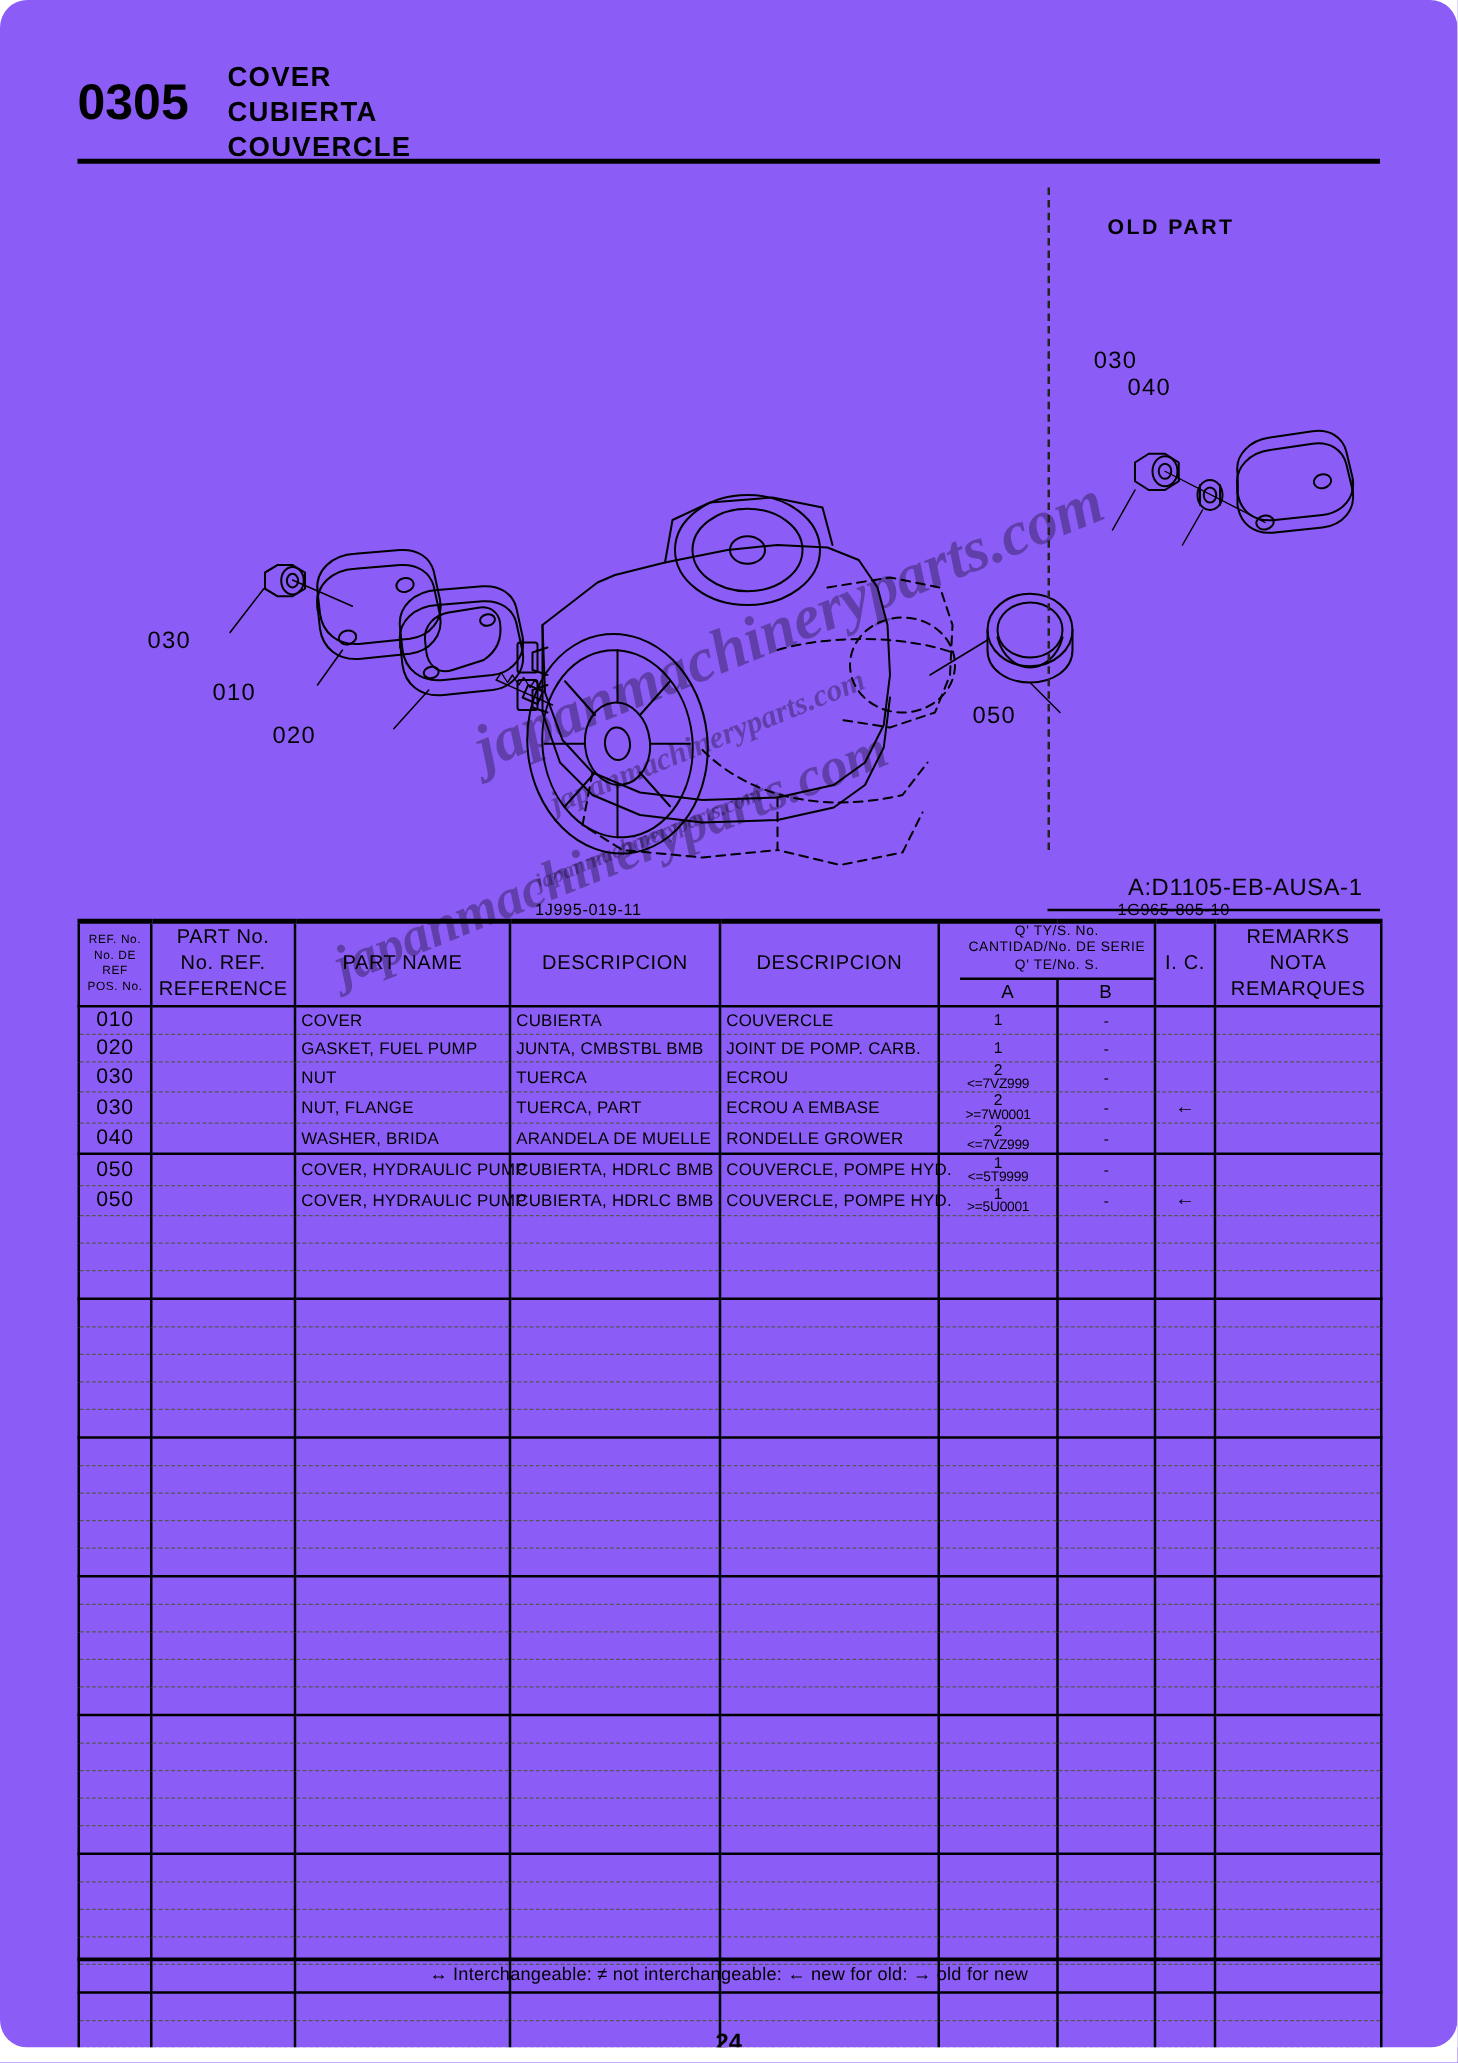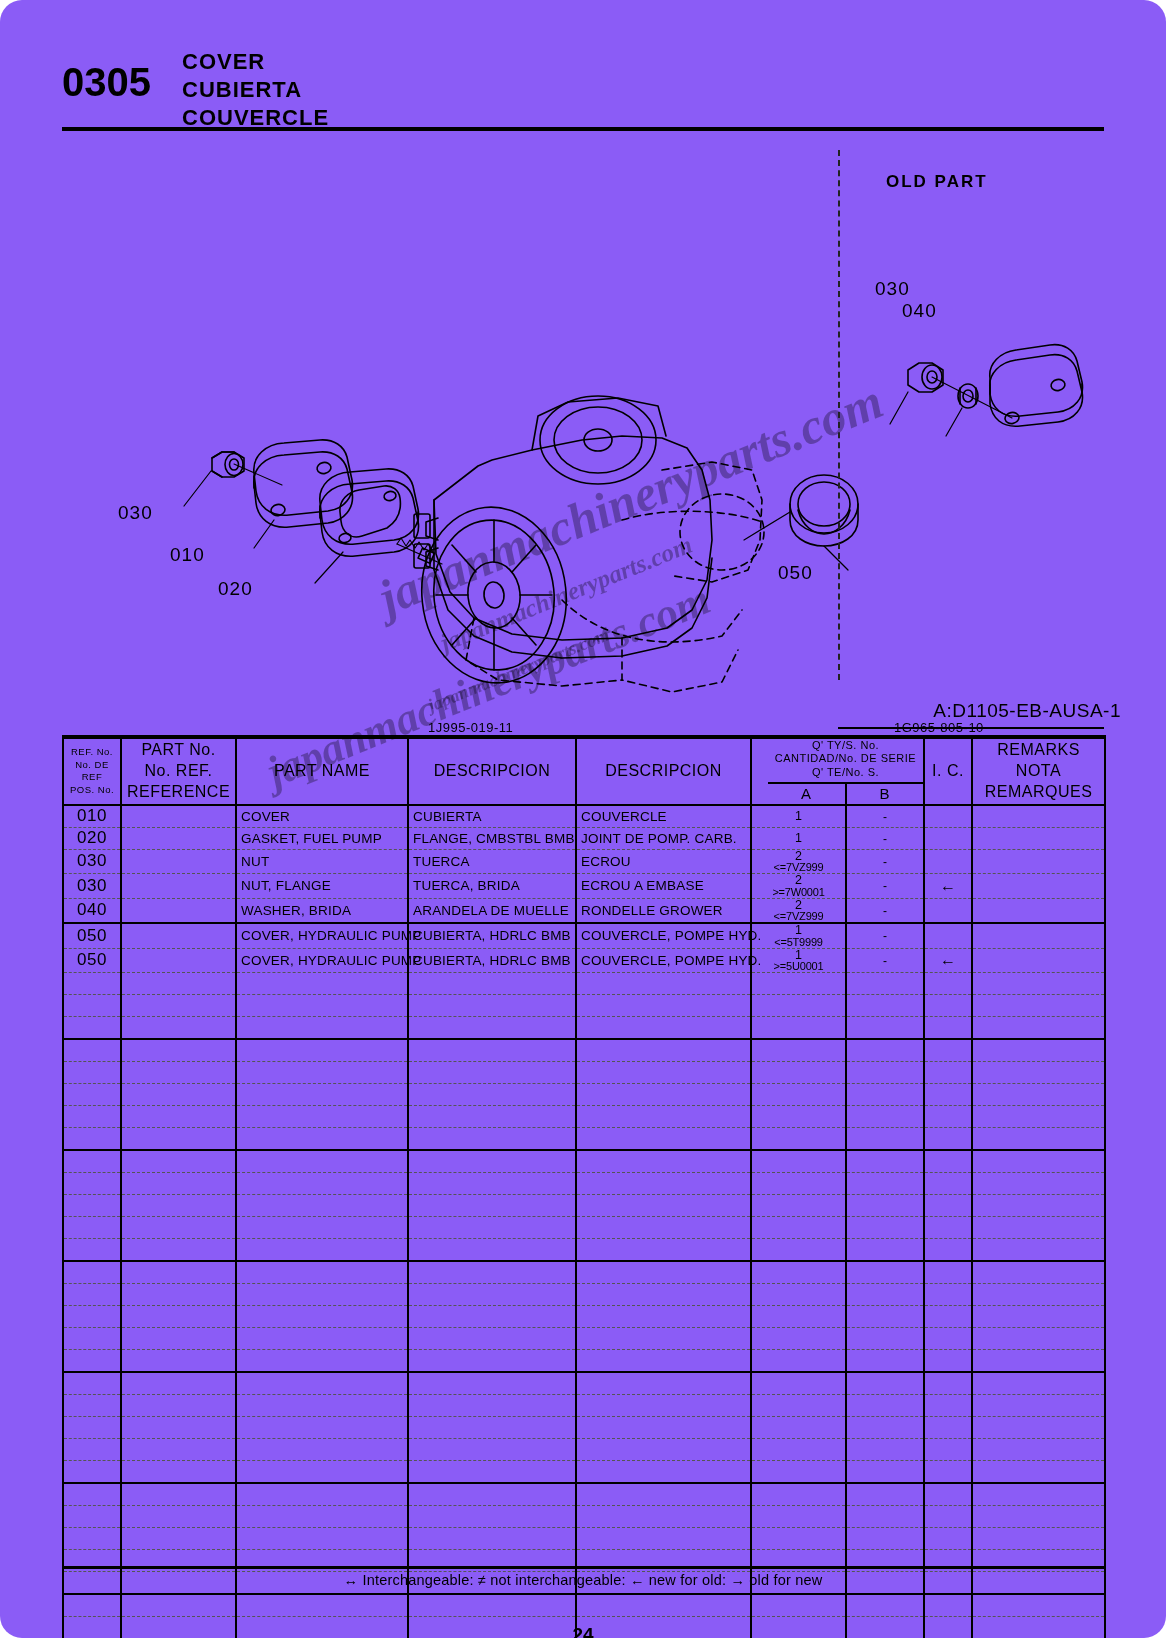--- a/index.html
+++ b/index.html
@@ -100,21 +100,21 @@
   .wm1 { left: 300px; top: 330px; font-size: 50px; transform: rotate(-22deg); }
   .wm2 { left: 190px; top: 520px; font-size: 44px; transform: rotate(-22deg); }
   .wm3 { left: 370px; top: 440px; font-size: 25px; transform: rotate(-22deg); }
   .wm4 { left: 360px; top: 520px; font-size: 18px; transform: rotate(-22deg); }
 
   svg.art { position: absolute; left: 0; top: 0; overflow: visible; }
 
   
   .acode {
     position: absolute;
-    right: 45px;
+    right: 76px;
     top: 700px;
     font-size: 19px;
     letter-spacing: 0.5px;
   }
   .acode-rule {
     position: absolute;
     left: 838px;
     top: 727px;
     width: 266px;
     height: 2px;
@@ -426,21 +426,21 @@
             <span class="qnum">1</span>
           </td>
           <td class="c-qtyb"><span class="dash">-</span></td>
           <td class="c-ic"></td>
           <td class="c-rem"></td>
         </tr>
         <tr class="drow">
           <td class="c-ref">020</td>
           <td class="c-txt"></td>
           <td class="c-txt">GASKET, FUEL PUMP</td>
-          <td class="c-txt">FLANGE, CMBSTBL BMB</td>
+          <td class="c-txt">JUNTA, CMBSTBL BMB</td>
           <td class="c-txt">JOINT DE POMP. CARB.</td>
           <td class="c-qty">
             <span class="qnum">1</span>
           </td>
           <td class="c-qtyb"><span class="dash">-</span></td>
           <td class="c-ic"></td>
           <td class="c-rem"></td>
         </tr>
         <tr class="drow">
           <td class="c-ref">030</td>
@@ -453,21 +453,21 @@
             <span class="qser">&lt;=7VZ999</span>
           </td>
           <td class="c-qtyb"><span class="dash">-</span></td>
           <td class="c-ic"></td>
           <td class="c-rem"></td>
         </tr>
         <tr class="drow">
           <td class="c-ref">030</td>
           <td class="c-txt"></td>
           <td class="c-txt">NUT, FLANGE</td>
-          <td class="c-txt">TUERCA, BRIDA</td>
+          <td class="c-txt">TUERCA, PART</td>
           <td class="c-txt">ECROU A EMBASE</td>
           <td class="c-qty">
             <span class="qnum">2</span>
             <span class="qser">&gt;=7W0001</span>
           </td>
           <td class="c-qtyb"><span class="dash">-</span></td>
           <td class="c-ic">←</td>
           <td class="c-rem"></td>
         </tr>
         <tr class="drow solid-bottom">

